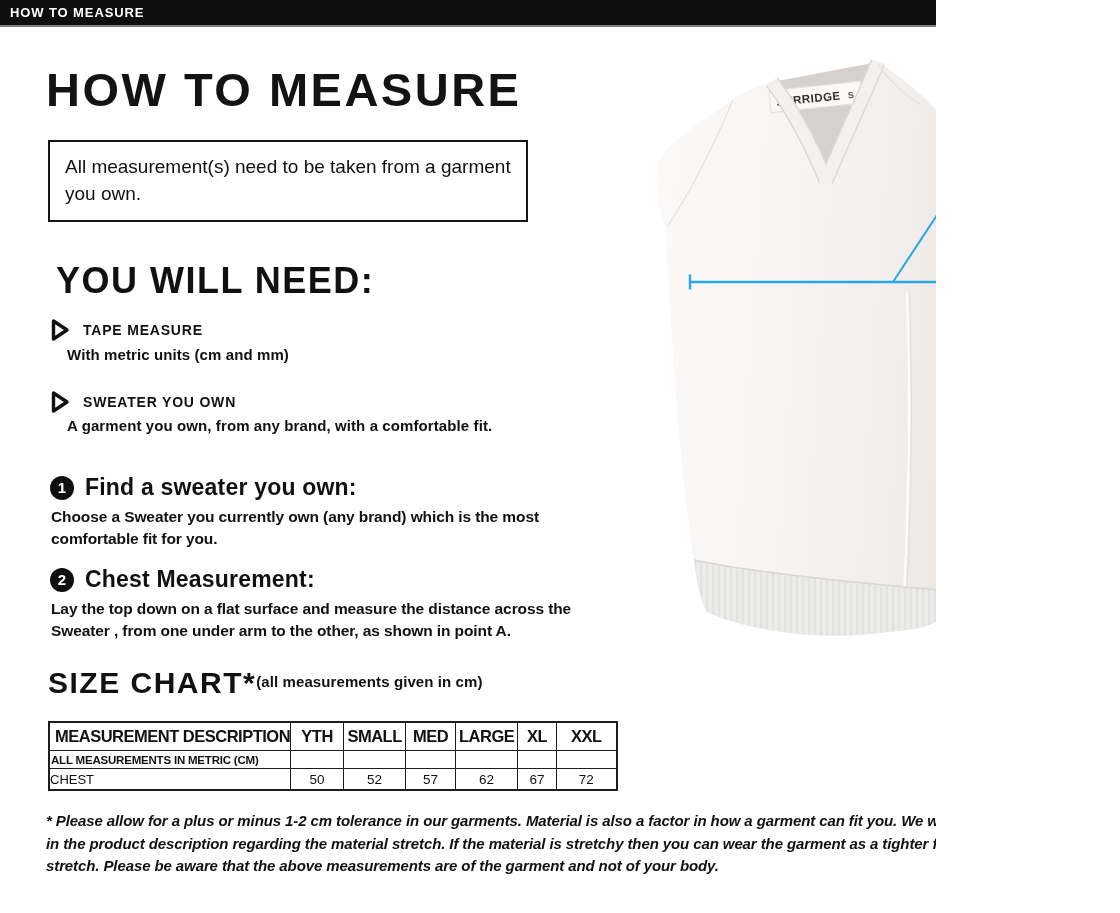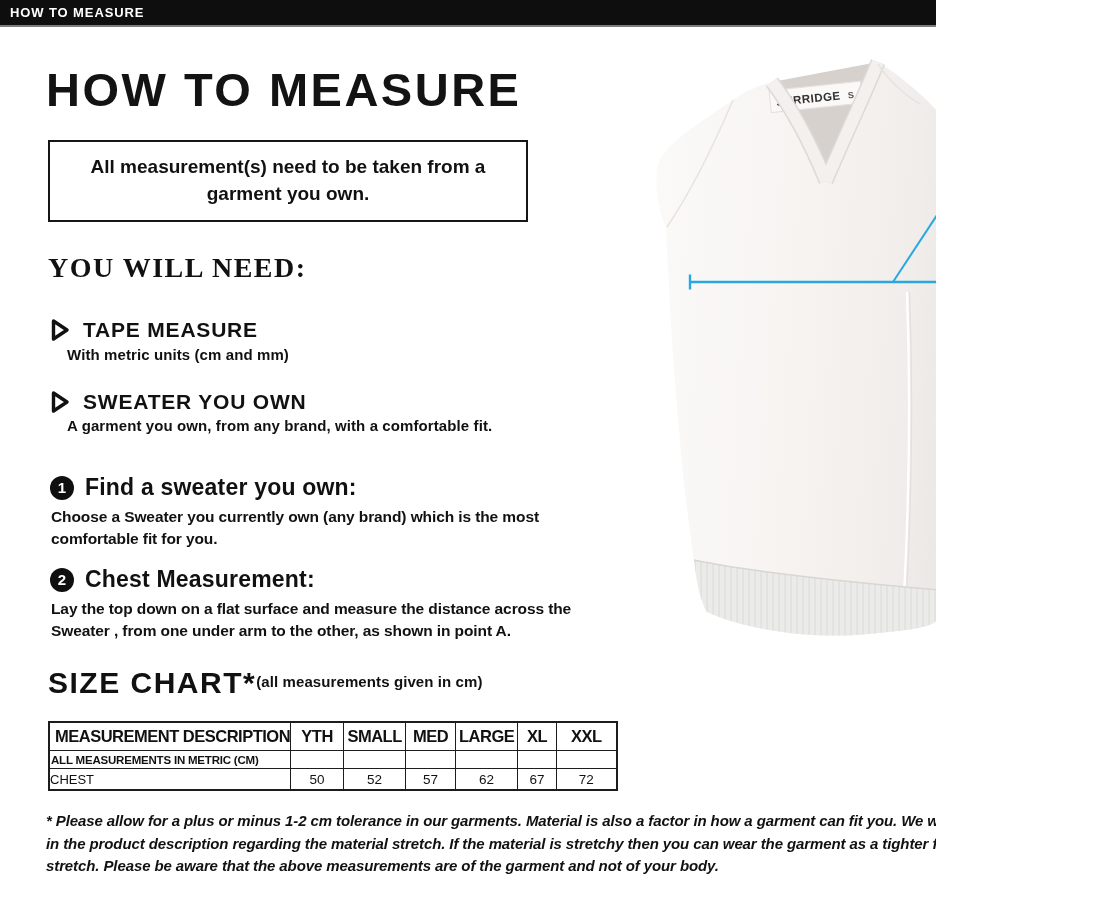--- a/index.html
+++ b/index.html
@@ -23,29 +23,29 @@
   .brand-word { font-size:5px; font-weight:bold; letter-spacing:1.3px; margin-top:1px; }
 
   
   .main-heading {
     position:absolute; left:46px; top:62px; margin:0;
     font-size:47px; font-weight:bold; letter-spacing:2.5px; color:#131313;
   }
   .notice-box {
     position:absolute; left:48px; top:140px; width:446px;
     border:2px solid #161616; padding:12px 15px;
-    font-size:19px; font-weight:bold; line-height:1.42;text-align:center;
+    font-size:19px; font-weight:normal; line-height:1.42;
   }
   .ywn-heading {
-    position:absolute; left:48px; top:252px; margin:0;
-    font-size:28px; font-weight:bold; letter-spacing:1.5px;font-family:Liberation Serif, serif;
+    position:absolute; left:48px; top:252px; margin:8px;
+    font-size:36px; font-weight:bold; letter-spacing:1.5px;
   }
   .need-item { position:absolute; left:50px; display:flex; align-items:center; gap:13px; }
   .need-item .tri { display:block; }
-  .need-label { font-size:21px; font-weight:bold; letter-spacing:0.8px; }
+  .need-label { font-size:14px; font-weight:bold; letter-spacing:0.8px; }
   .need-desc { position:absolute; left:67px; font-size:15px; font-weight:bold; letter-spacing:0.1px; }
   #need-item-1 { top:318px; }
   #need-desc-1 { top:346px; }
   #need-item-2 { top:390px; }
   #need-desc-2 { top:417px; }
 
   .step { position:absolute; left:50px; display:flex; align-items:center; gap:11px; }
   .step-circle {
     width:24px; height:24px; border-radius:50%; background:#0f0f0f; color:#fff;
     font-size:15px; font-weight:bold; display:flex; align-items:center; justify-content:center;

